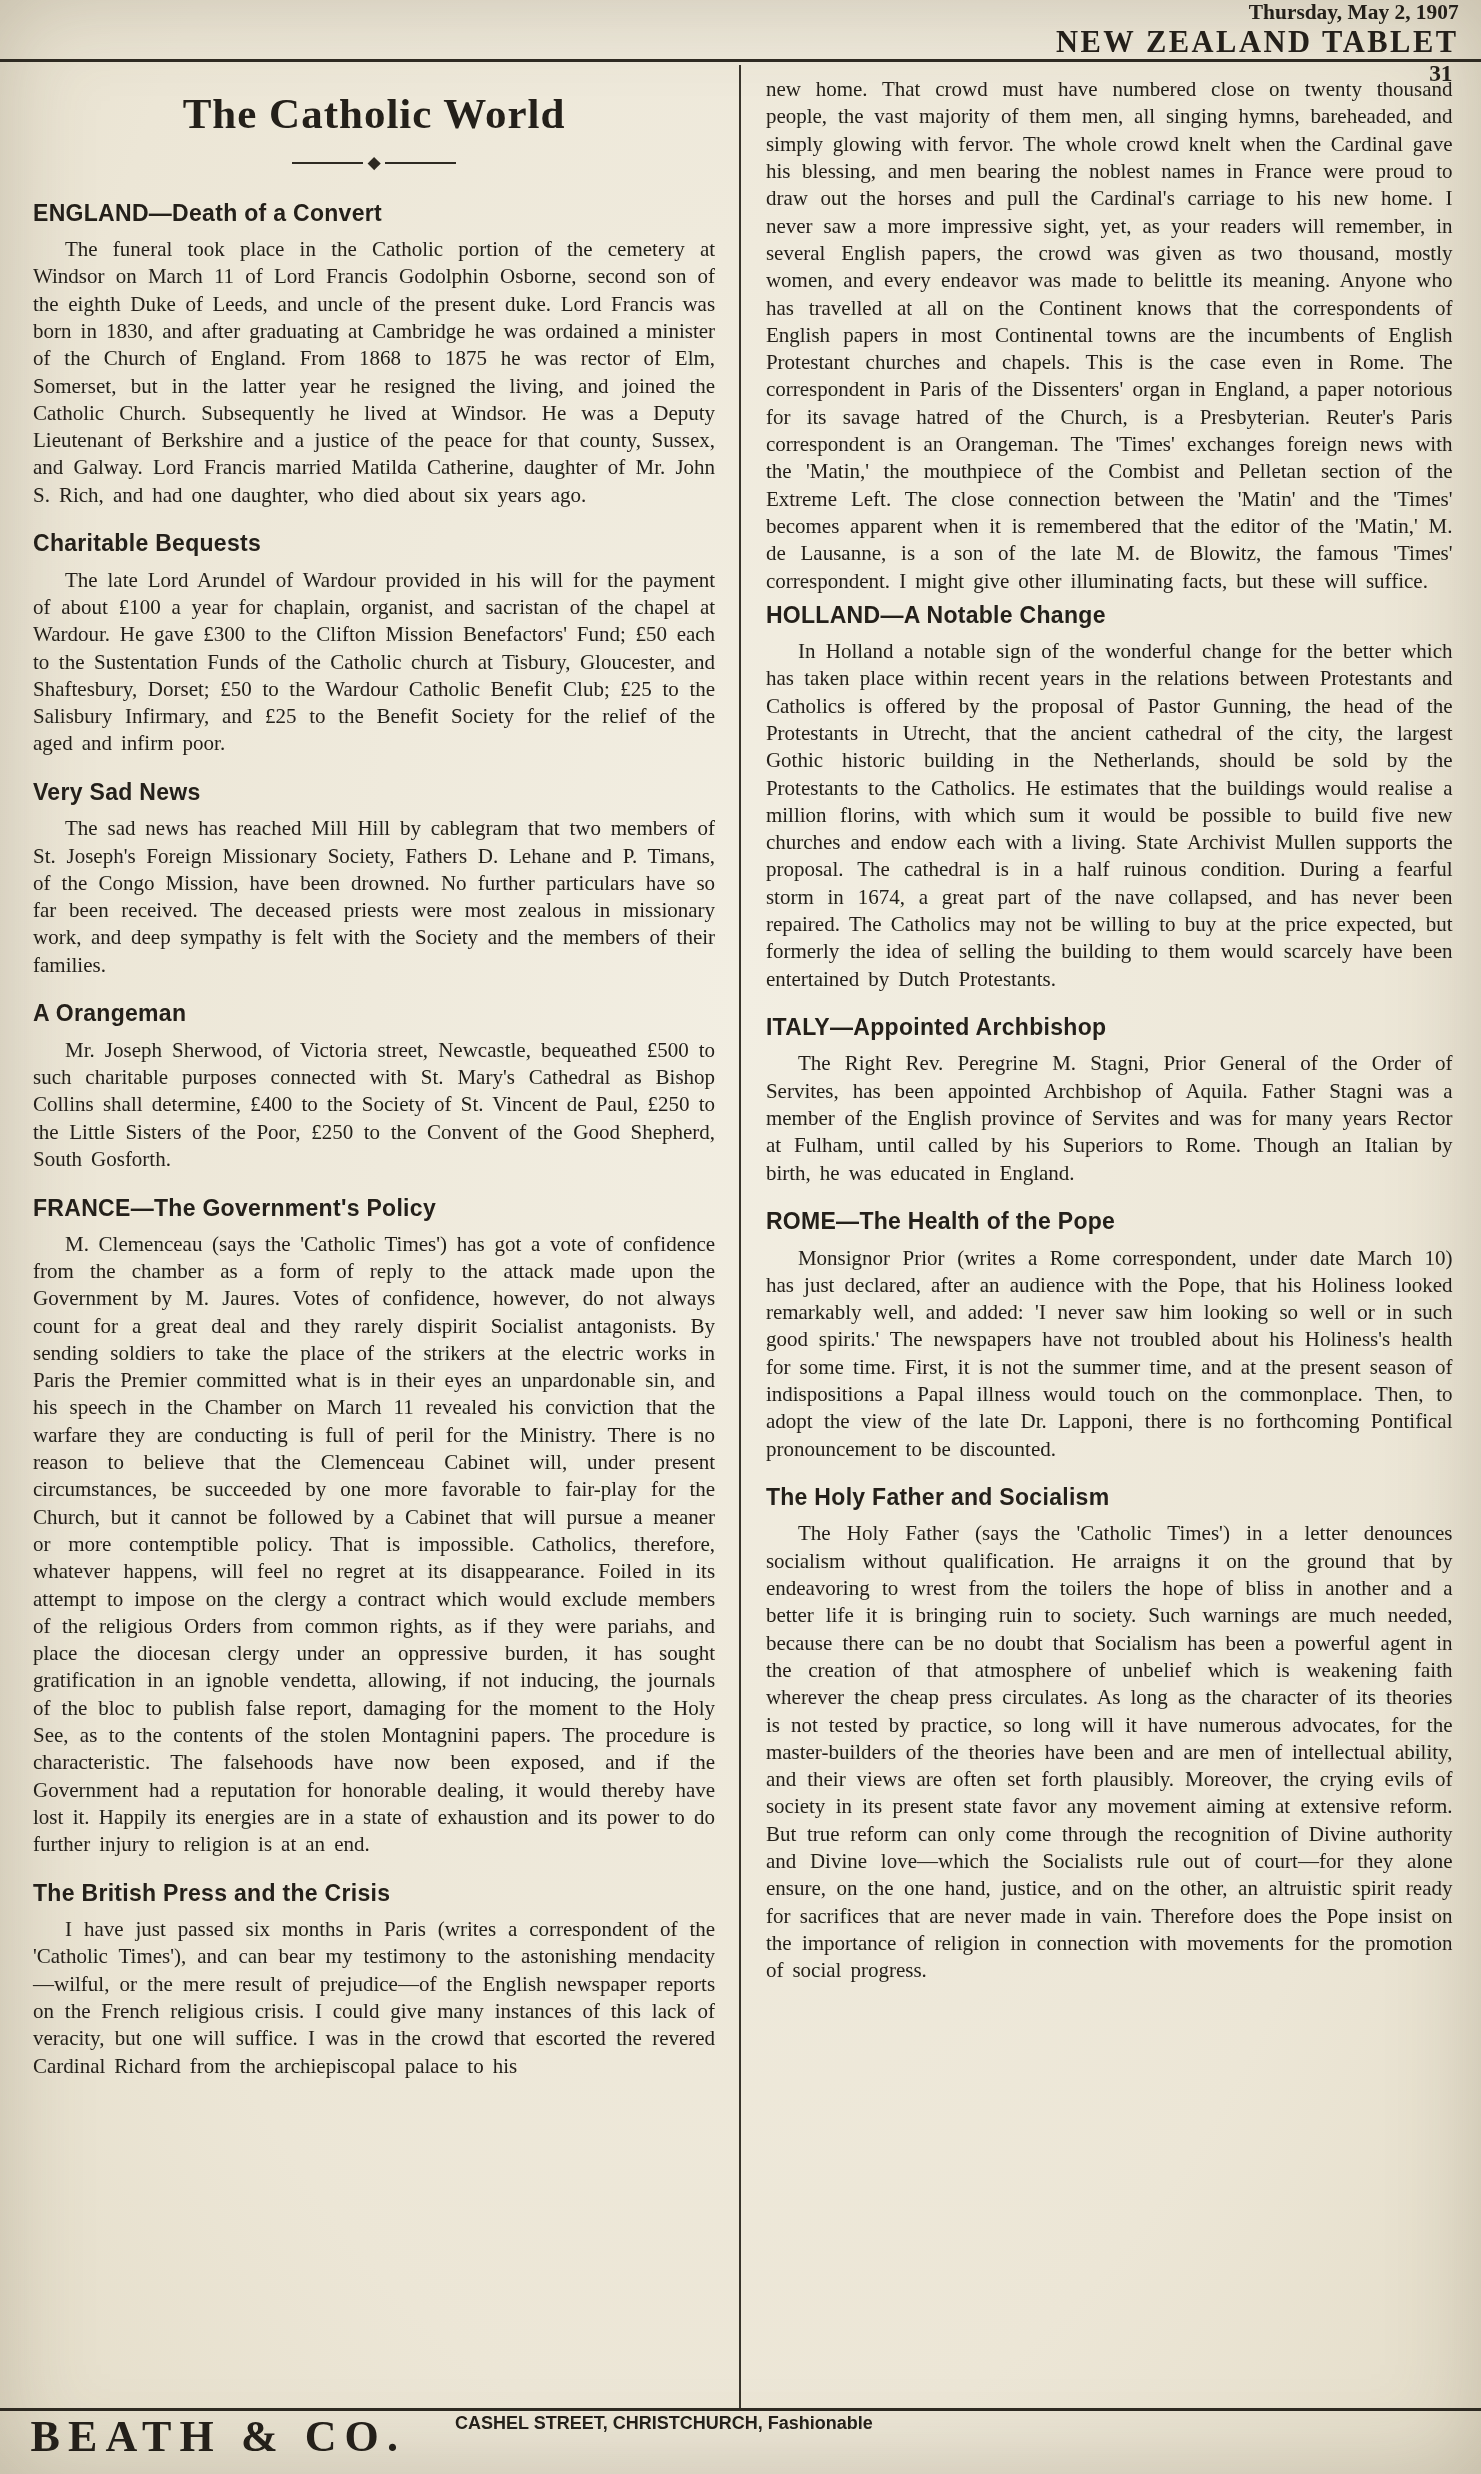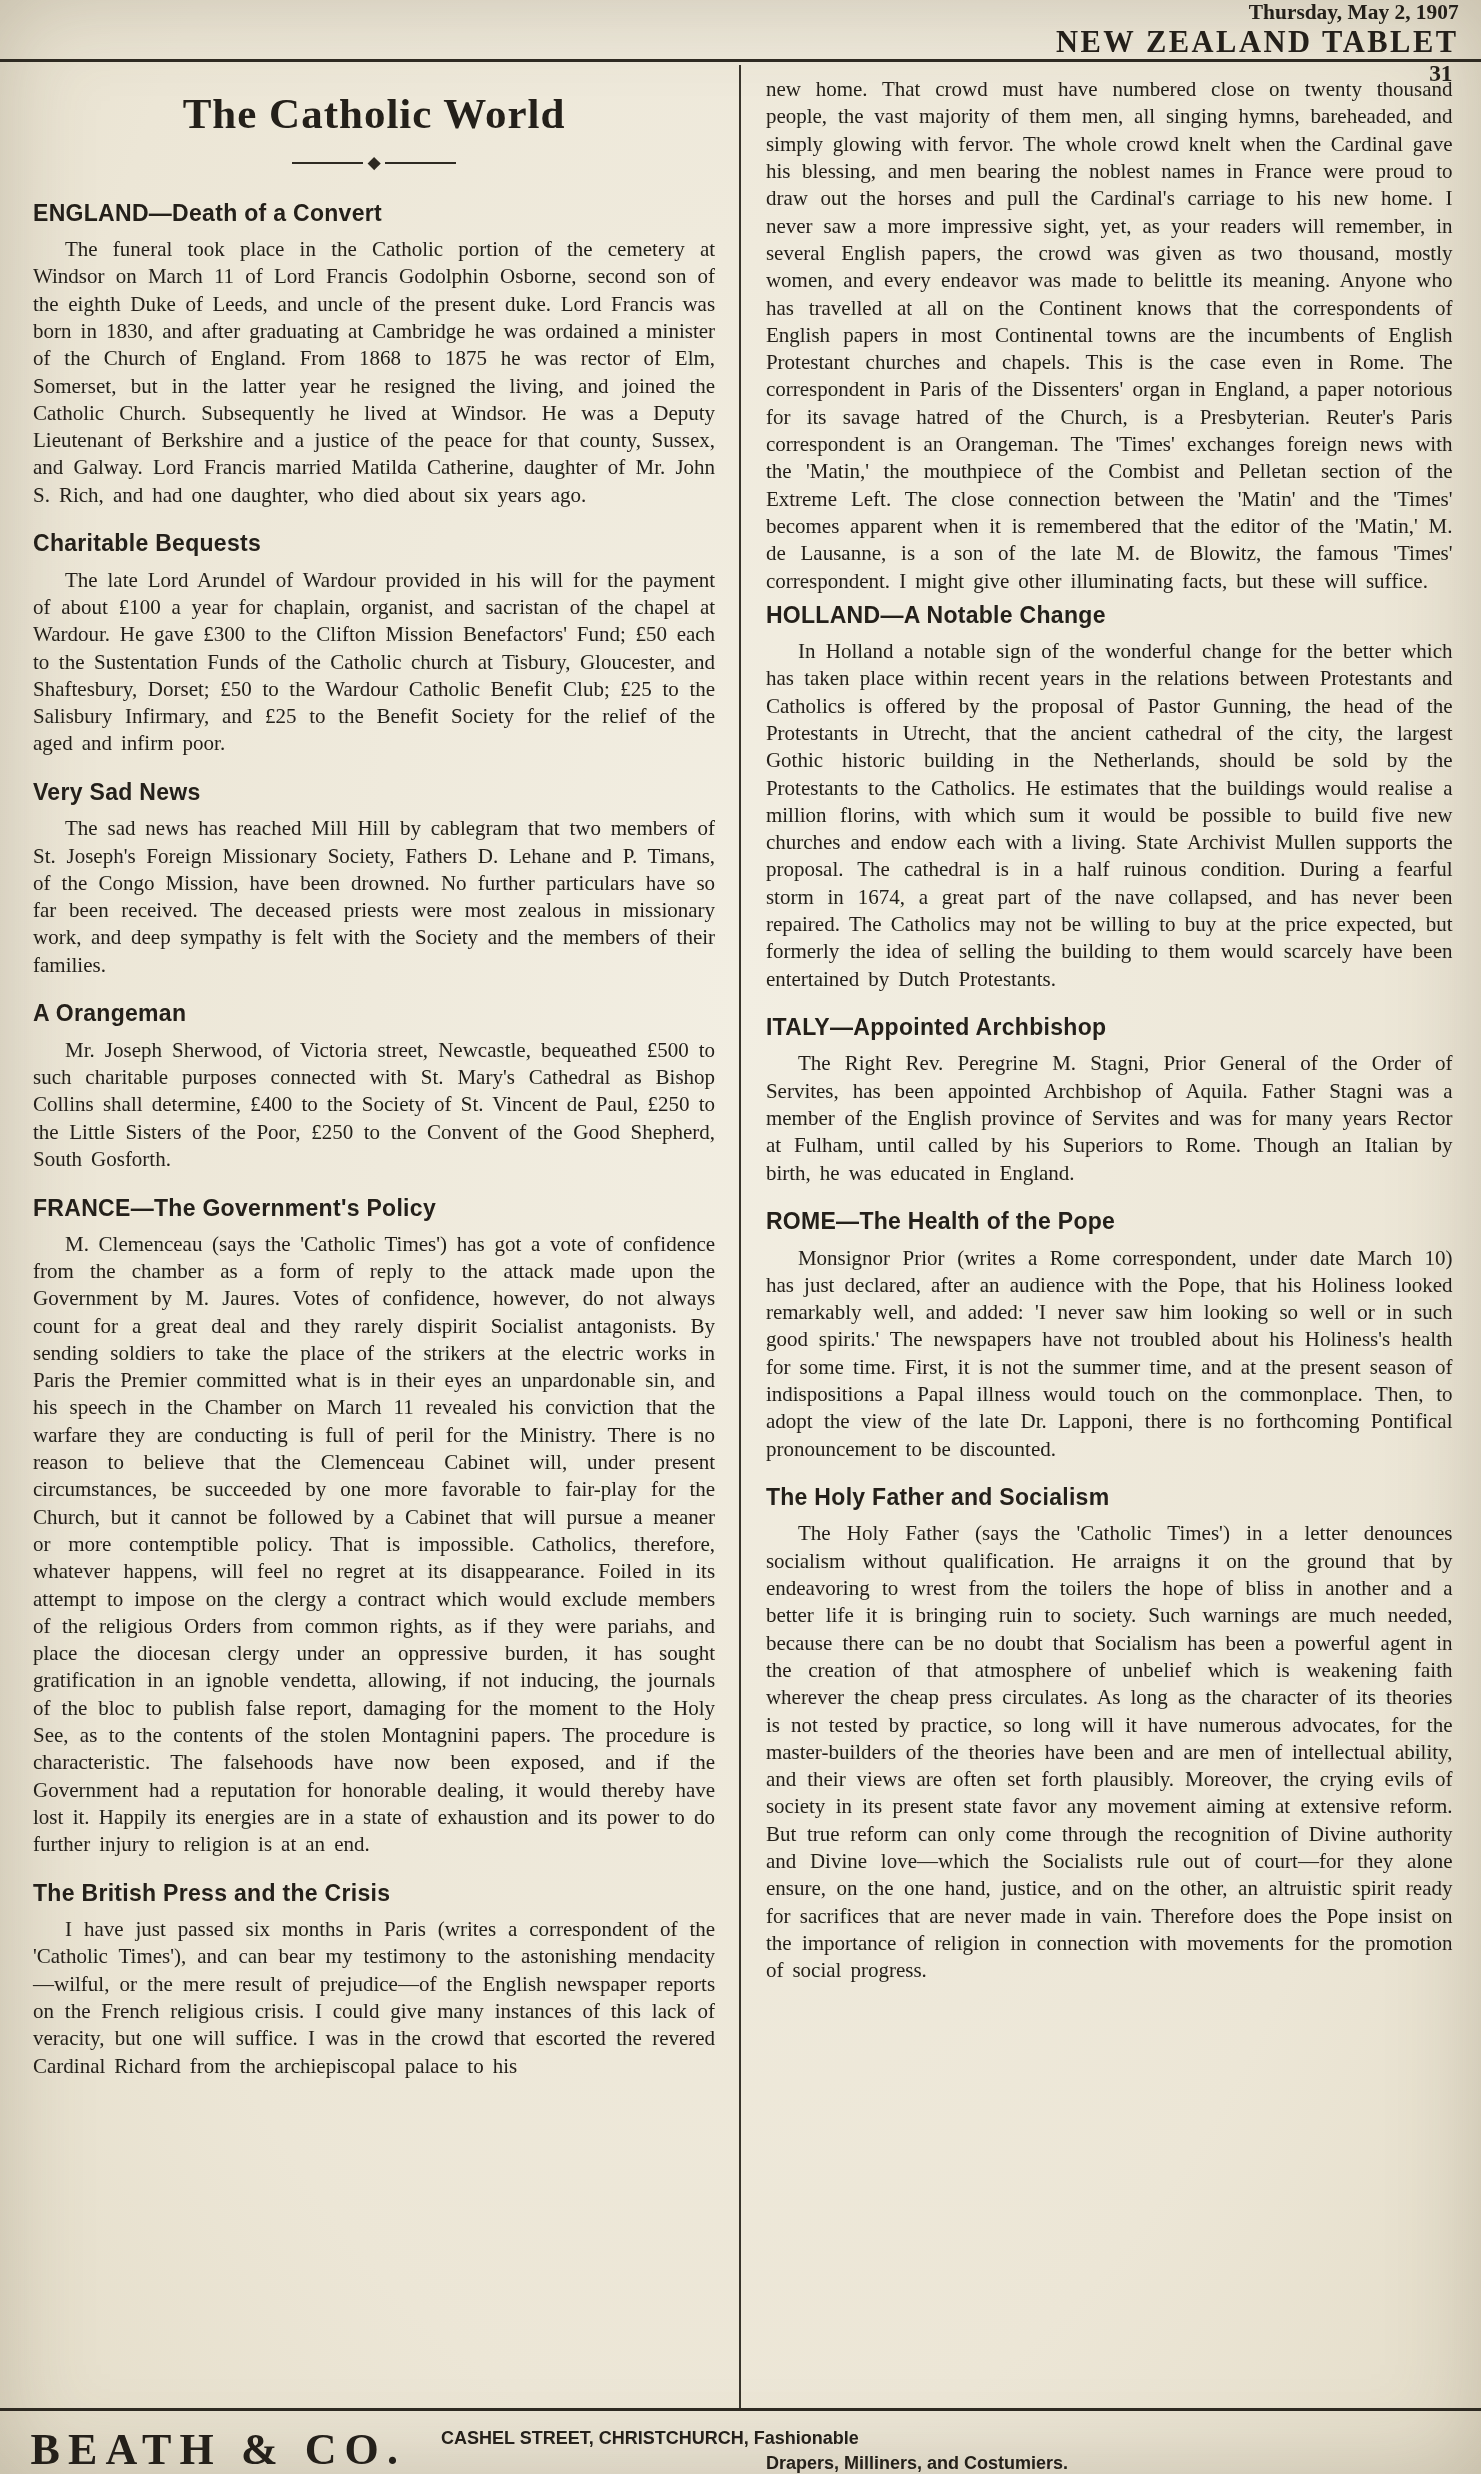--- a/index.html
+++ b/index.html
@@ -61,22 +61,22 @@
     text-align:justify; text-indent:32px;
     word-spacing:0.18em;
     margin:0 0 5.1px 0;
   }
   .no-indent { text-indent:0; margin-top:3.1px; }
 
   
   .footer {
     position:absolute; left:0; right:0; bottom:0; height:67px;
     border-top:3.1px solid #2e2a22;
-    display:flex; align-items:flex-end;
-    padding:0 30.5px; box-sizing:border-box; gap:35px;
+    display:flex; align-items:flex-start;
+    padding:0 30.5px; box-sizing:border-box; gap:49px;
   }
   .beath {
     font-family:"Liberation Serif", serif;
     font-size:44px; font-weight:bold; letter-spacing:8.1px; white-space:nowrap;
   }
   .ad-text {
     font-family:"Liberation Sans", sans-serif;
     font-weight:bold; font-size:18px; line-height:1.35; flex:1;
   }
   .ad-line2 { margin-left:325px; }
@@ -162,18 +162,17 @@
       </section>
 
     </div>
 
   </div>
 
   <footer class="footer">
     <div class="beath">BEATH &amp; CO.</div>
     <div class="ad-text">
       <div class="ad-line1">CASHEL STREET, CHRISTCHURCH, Fashionable</div>
-      <div class="ad-line2">Drapers, Milliners, and Costumiers.</div>
     </div>
   </footer>
 
 </div>
 
 
 </body></html>

